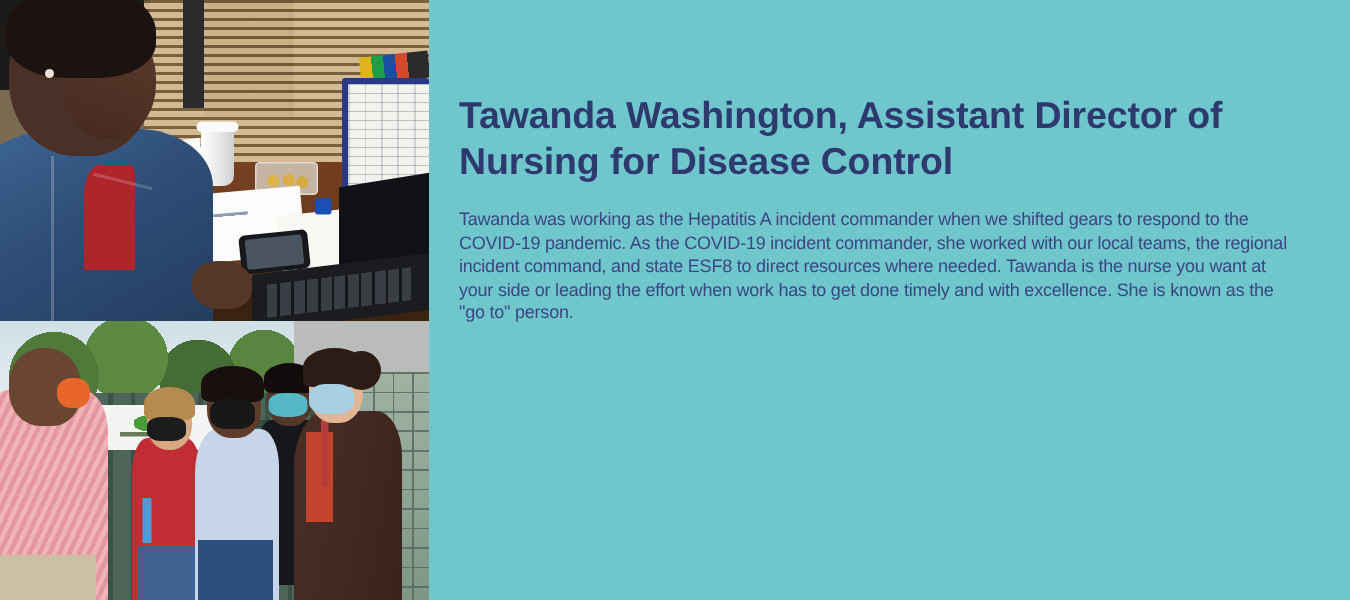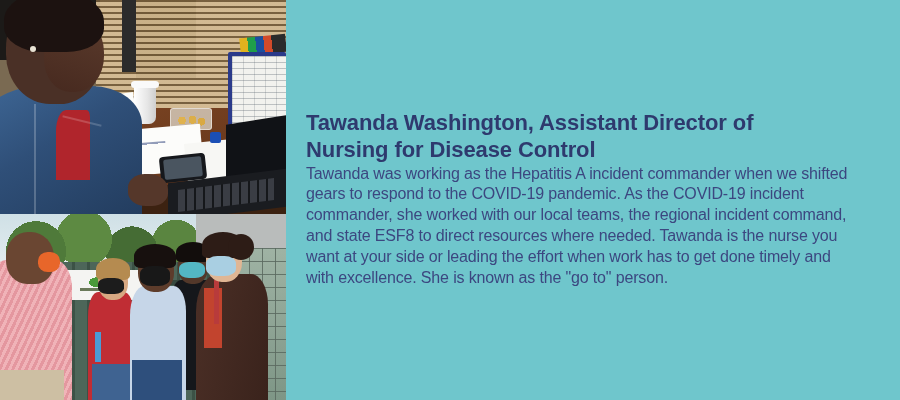--- a/index.html
+++ b/index.html
@@ -152,29 +152,29 @@
   .p-brn-head { position:absolute; left:206px; top:24px; width:36px; height:44px; background:#e0b694; border-radius:44%; }
   .p-brn-bun { position:absolute; left:228px; top:20px; width:26px; height:26px; background:#2d1c16; border-radius:50%; }
   .p-brn-hair { position:absolute; left:202px; top:18px; width:42px; height:26px; background:#2d1c16; border-radius:52% 52% 16% 16%; }
   .p-brn-mask { position:absolute; left:206px; top:42px; width:30px; height:20px; background:#a9cfe2; border-radius:38%; }
   .p-brn-lanyard { position:absolute; left:214px; top:66px; width:5px; height:44px; background:#b83b3b; }
   .p-brn-inner { position:absolute; left:204px; top:74px; width:18px; height:60px; background:#c2442e; }
 
   
   .text-col { flex:1; padding:62px 42px 0 20px; }
   .title {
-    font-size:22px; font-weight:700; line-height:1.22; color:#2E3A6E;
-    letter-spacing:-.1px; max-width:520px;margin-top:48px;
+    font-size:25px; font-weight:700; line-height:1.22; color:#2E3A6E;
+    letter-spacing:-.1px; max-width:520px;
   }
   .subtitle {
     font-size:16.5px; font-weight:700; color:#2E3A6E; margin-top:3px; letter-spacing:-.1px;
   }
   .body-text {
-    font-size:16px; font-weight:400; line-height:1.30; color:#3C4780;
-    margin-top:0; max-width:560px; letter-spacing:-.15px;
+    font-size:12px; font-weight:400; line-height:1.30; color:#3C4780;
+    margin-top:16px; max-width:560px; letter-spacing:-.15px;
   }
 </style>
 </head>
 <body>
 
 <div class="card">
 
   <div class="photo-col">
 
     <div class="photo photo-top">

